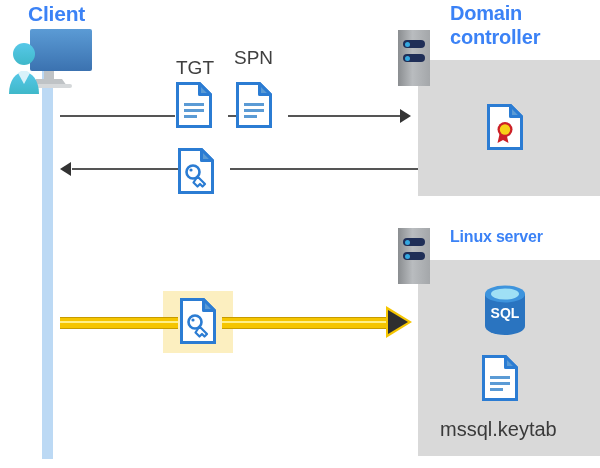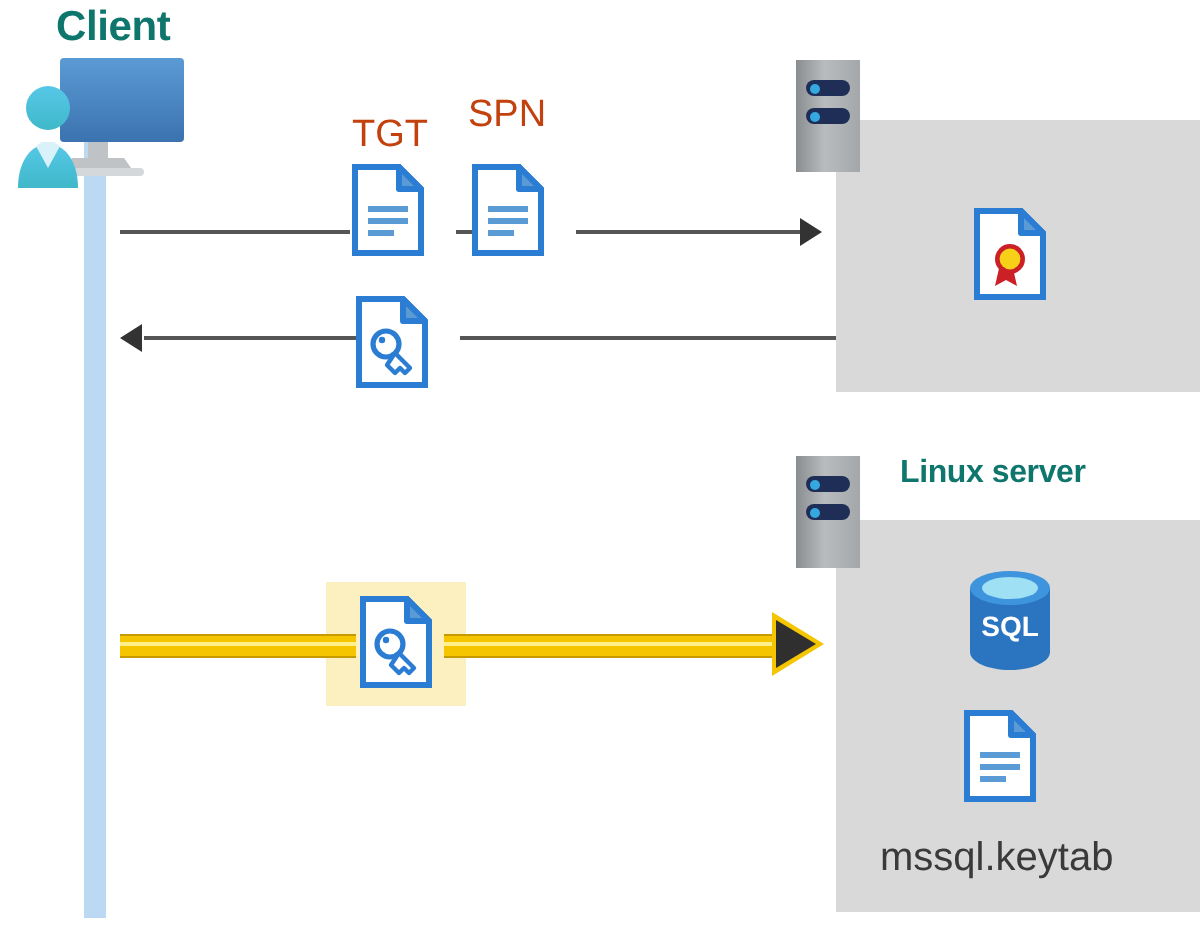--- a/index.html
+++ b/index.html
@@ -13,21 +13,21 @@
     height: 468px;
     background: #ffffff;
     font-family: "Liberation Sans", sans-serif;
     overflow: hidden;
   }
 
   
   .title-bold {
     position: absolute;
     font-weight: bold;
-    color: #0f766e;
+    color: #3b82f6;
     letter-spacing: -0.2px;
     line-height: 1.18;
   }
   #client-title {
     left: 28px;
     top: 2px;
     font-size: 21px;
   }
   #dc-title {
     left: 450px;
@@ -37,21 +37,21 @@
   }
   #linux-title {
     left: 450px;
     top: 228px;
     font-size: 16px;
     width: 145px;
   }
   .doc-label {
     position: absolute;
     font-size: 19px;
-    color: #c2410c;
+    color: #404040;
     font-weight: normal;
   }
   #tgt-label { left: 176px; top: 57px; }
   #spn-label { left: 234px; top: 47px; }
   #keytab-label {
     position: absolute;
     left: 440px;
     top: 418px;
     font-size: 20px;
     color: #3a3a3a;
@@ -217,20 +217,24 @@
 
 <div id="canvas">
 
   <div class="gray-panel" id="dc-panel"></div>
   <div class="gray-panel" id="linux-panel"></div>
 
   <div class="lifeline"></div>
 
   <div class="title-bold" id="client-title">Client</div>
 
+  <div class="title-bold" id="dc-title">
+    <div>Domain</div>
+    <div>controller</div>
+  </div>
 
   <div class="title-bold" id="linux-title">Linux server</div>
 
   <div class="rack" id="dc-rack">
     <div class="pill p1"></div>
     <div class="pill p2"></div>
   </div>
   <div class="rack" id="linux-rack">
     <div class="pill p1"></div>
     <div class="pill p2"></div>

